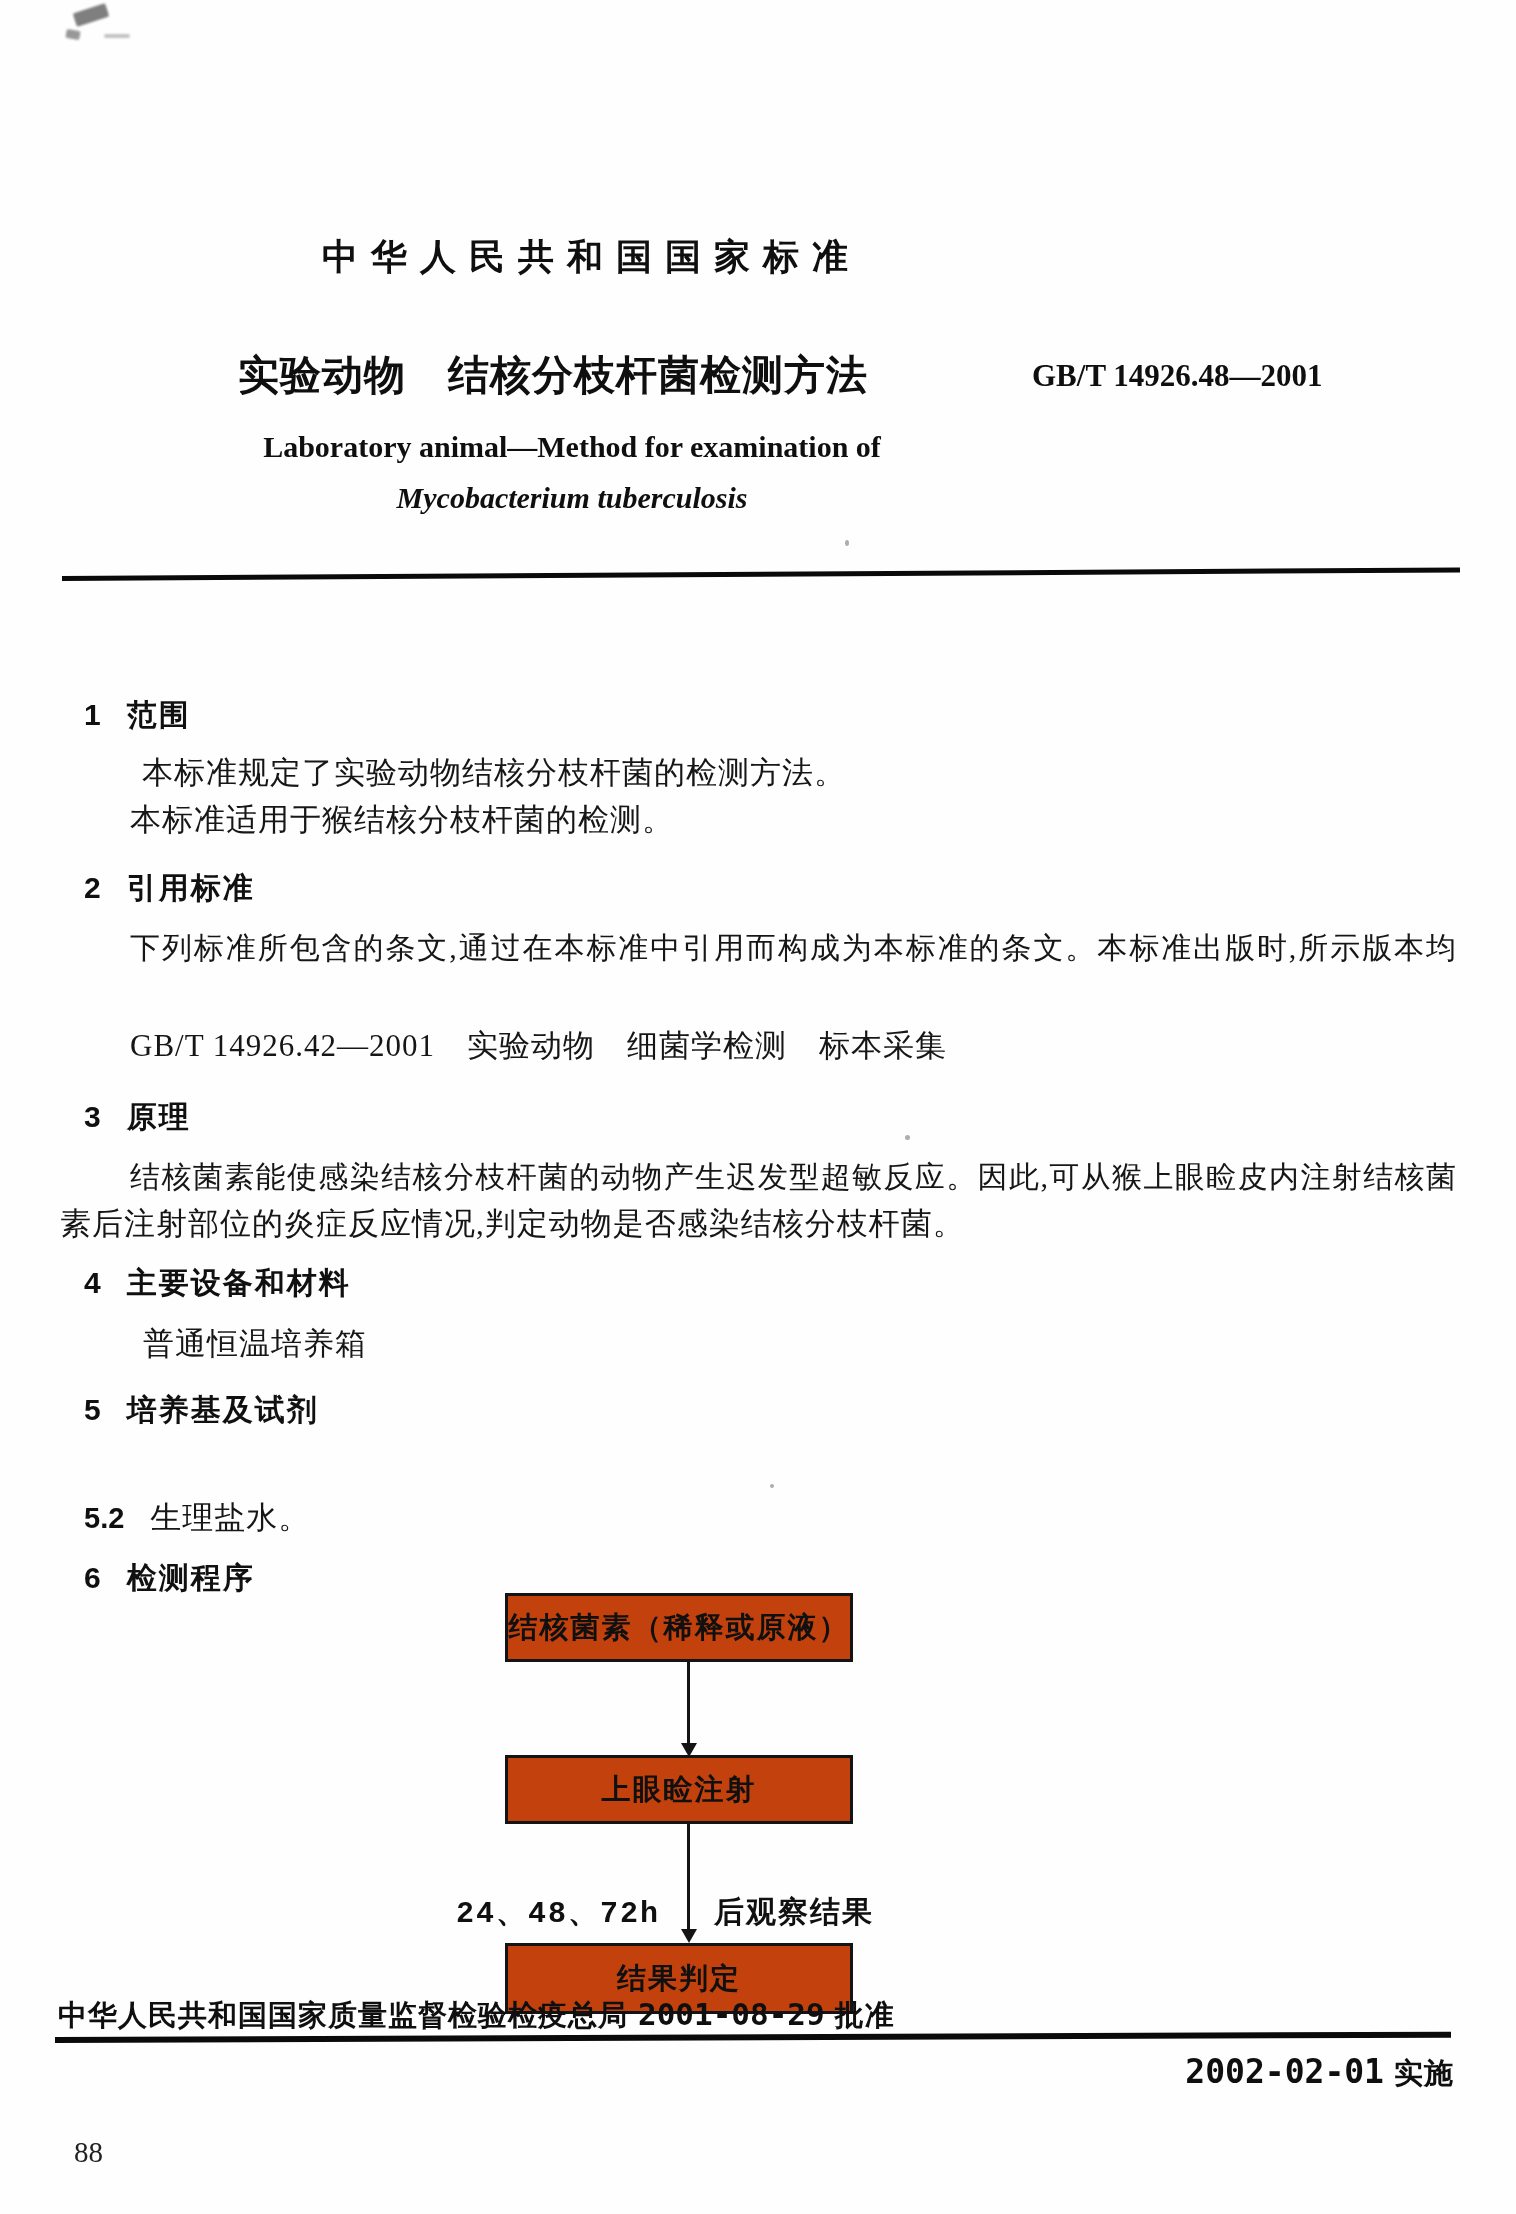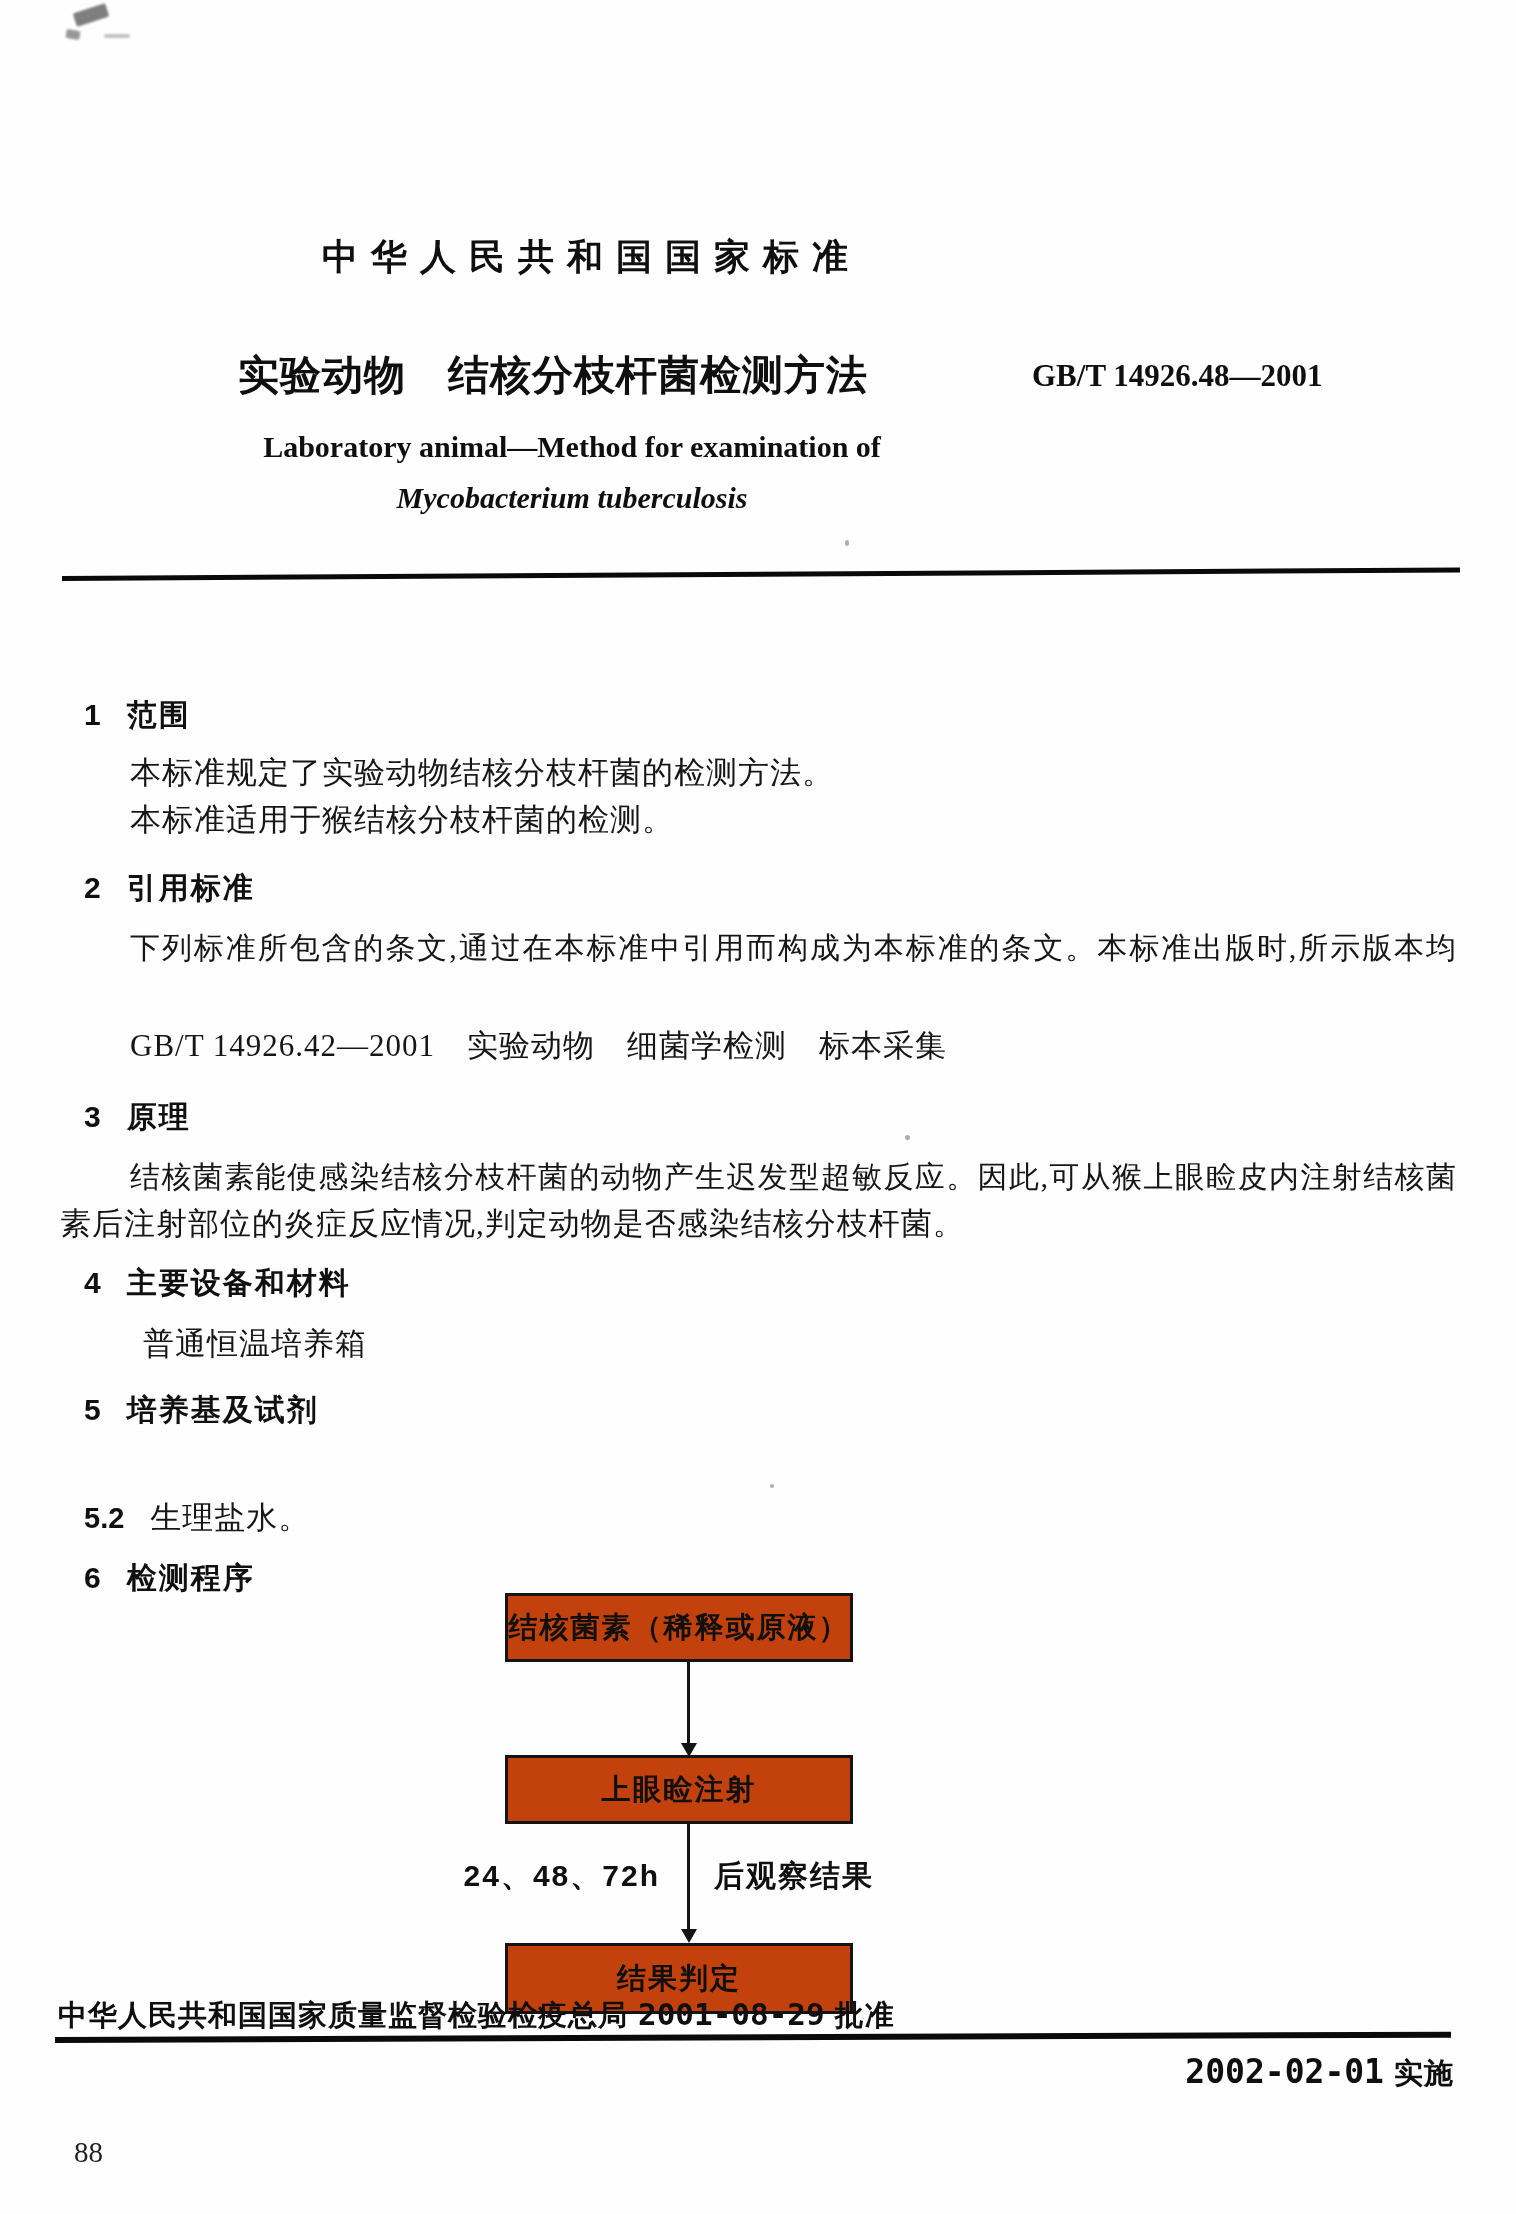--- a/index.html
+++ b/index.html
@@ -76,22 +76,22 @@
     font-size:29px;letter-spacing:2px;color:#101010;
   }
   .vline{position:absolute;width:3px;background:#141414;}
   .ahead{
     position:absolute;width:0;height:0;
     border-left:8px solid transparent;border-right:8px solid transparent;
     border-top:14px solid #141414;
   }
   .flabel{
     position:absolute;
-    font-family:Liberation Sans, sans-serif;font-weight:bold;
-    font-size:30px;letter-spacing:2px;color:#101010;white-space:nowrap;
+    font-family:Liberation Mono, monospace;font-weight:bold;
+    font-size:30px;letter-spacing:2px;color:#101010;white-space:nowrap;margin-top:36px;
   }
   .flabel-left{left:380px;top:1856px;width:280px;text-align:right;}
   .flabel-right{left:714px;top:1856px;}
   
   .footer-left{
     position:absolute;left:58px;top:1996px;
     display:flex;align-items:baseline;gap:10px;white-space:nowrap;
   }
   .footer-right{
     position:absolute;right:62px;top:2052px;
@@ -135,21 +135,21 @@
   <div class="std-caption">中华人民共和国国家标准</div>
   <div class="title-cn">实验动物　结核分枝杆菌检测方法</div>
   <div class="std-code">GB/T 14926.48—2001</div>
   <div class="title-en">Laboratory animal—Method for examination of</div>
   <div class="title-en-2">Mycobacterium tuberculosis</div>
   <div class="rule rule-top"></div>
 
   <div class="heading" style="left:84px;top:695px;">
     <span class="num">1</span><span class="ttl">范围</span>
   </div>
-  <div class="bodyline" style="left:130px;top:752px;text-align:center;">本标准规定了实验动物结核分枝杆菌的检测方法。</div>
+  <div class="bodyline" style="left:142px;top:752px;text-align:center;">本标准规定了实验动物结核分枝杆菌的检测方法。</div>
   <div class="bodyline" style="left:130px;top:799px;">本标准适用于猴结核分枝杆菌的检测。</div>
 
   <div class="heading" style="left:84px;top:868px;">
     <span class="num">2</span><span class="ttl">引用标准</span>
   </div>
   <div class="bodyline just" style="left:130px;top:928px;width:1326px;">下列标准所包含的条文,通过在本标准中引用而构成为本标准的条文。本标准出版时,所示版本均</div>
   <div class="bodyline" style="left:130px;top:1025px;">GB/T 14926.42—2001　实验动物　细菌学检测　标本采集</div>
 
   <div class="heading" style="left:84px;top:1097px;">
     <span class="num">3</span><span class="ttl">原理</span>

